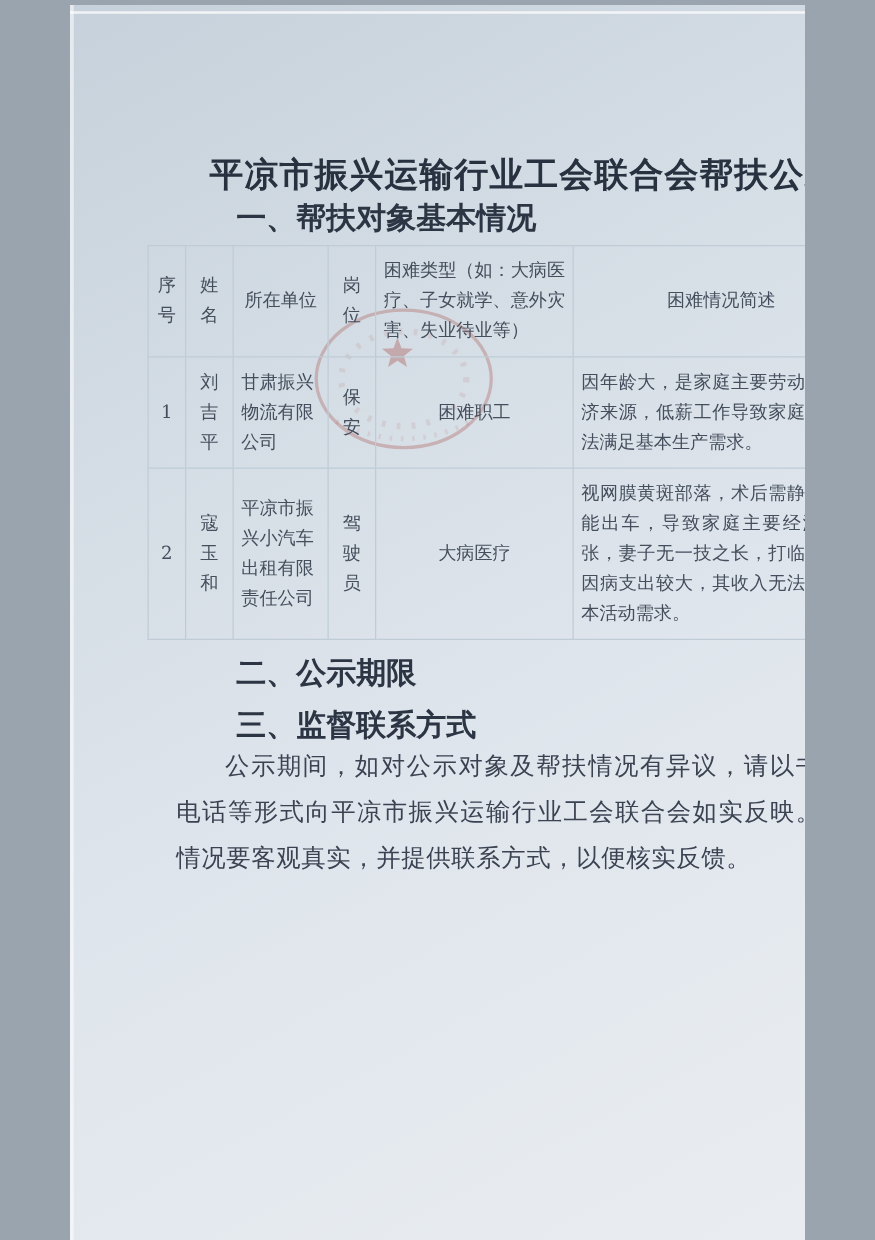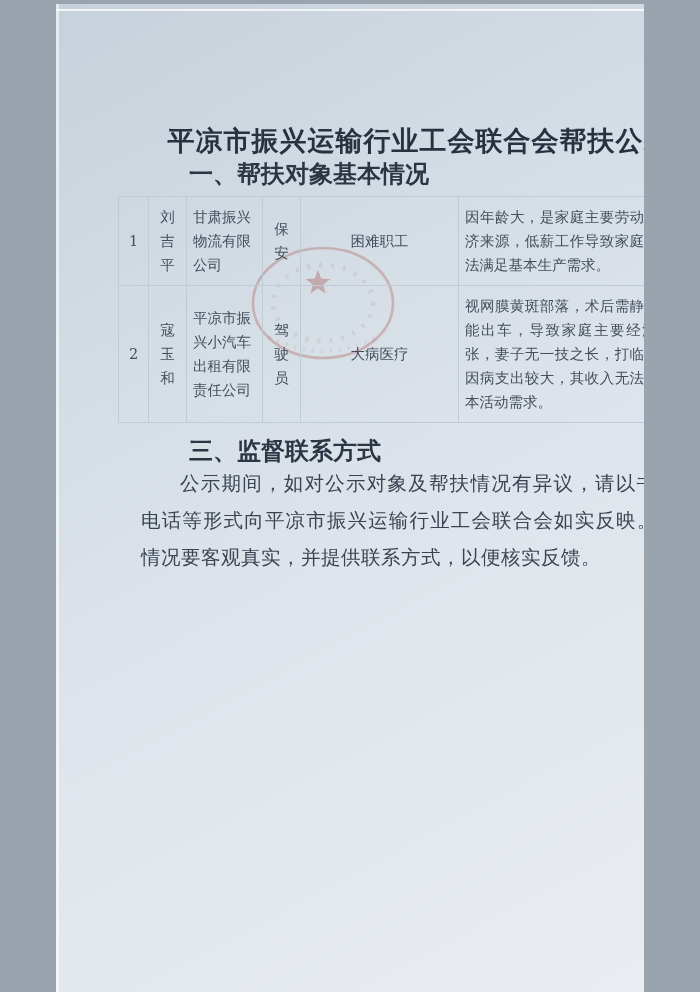--- a/index.html
+++ b/index.html
@@ -88,36 +88,45 @@
     <table class="aid">
       <colgroup>
         <col class="c-num">
           <col class="c-name">
           <col class="c-unit">
         <col class="c-post">
           <col class="c-type">
           <col>
       </colgroup>
       <tbody>
+          <tr>
+        <th class="cell-center h-num">序号</th>
+        <th class="cell-center h-name">姓名</th>
+        <th class="cell-center h-unit">所在单位</th>
+        <th class="cell-center h-post">岗位</th>
+        <th class="h-type">困难类型（如：大病医疗、子女就学、意外灾害、失业待业等）</th>
+        <th class="cell-center h-desc">困难情况简述</th>
+      </tr>
       <tr>
         <td class="cell-center">1</td>
         <td class="cell-center t-name">刘吉平</td>
         <td class="t-unit">甘肃振兴物流有限公司</td>
         <td class="cell-center t-post">保安</td>
         <td class="cell-center">困难职工</td>
         <td class="cell-justify">因年龄大，是家庭主要劳动力及经济来源，低薪工作导致家庭收入无法满足基本生产需求。</td>
       </tr>
       <tr>
         <td class="cell-center">2</td>
         <td class="cell-center t-name">寇玉和</td>
         <td class="t-unit">平凉市振兴小汽车出租有限责任公司</td>
         <td class="cell-center t-post">驾驶员</td>
         <td class="cell-center">大病医疗</td>
         <td class="cell-justify">视网膜黄斑部落，术后需静养，不能出车，导致家庭主要经济严紧张，妻子无一技之长，打临工，现因病支出较大，其收入无法满足基本活动需求。</td>
       </tr>
     </tbody>
       </table>
 
+    <h2 class="sec sec2">二、公示期限</h2>
 
     <h2 class="sec sec3">三、监督联系方式</h2>
     <p class="body indent">公示期间，如对公示对象及帮扶情况有异议，请以书面、电话等形式向平凉市振兴运输行业工会联合会如实反映。反映情况要客观真实，并提供联系方式，以便核实反馈。</p>
   </div>
 </div>
 
 </body></html>

